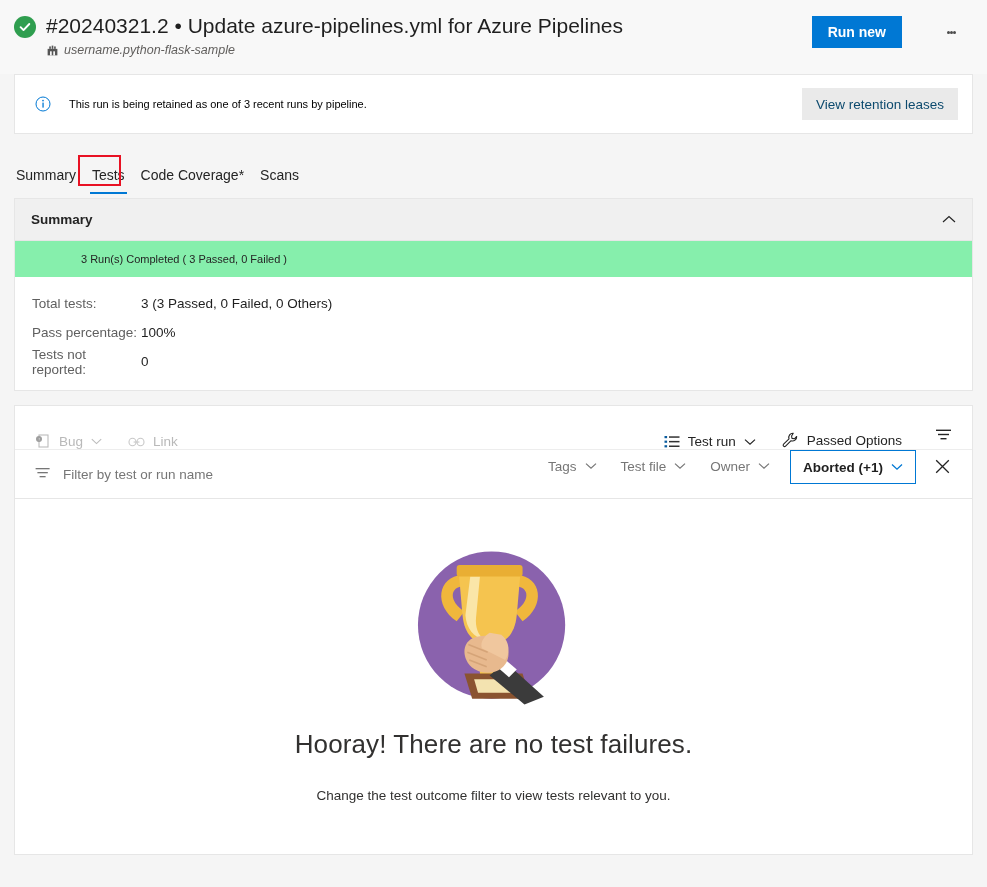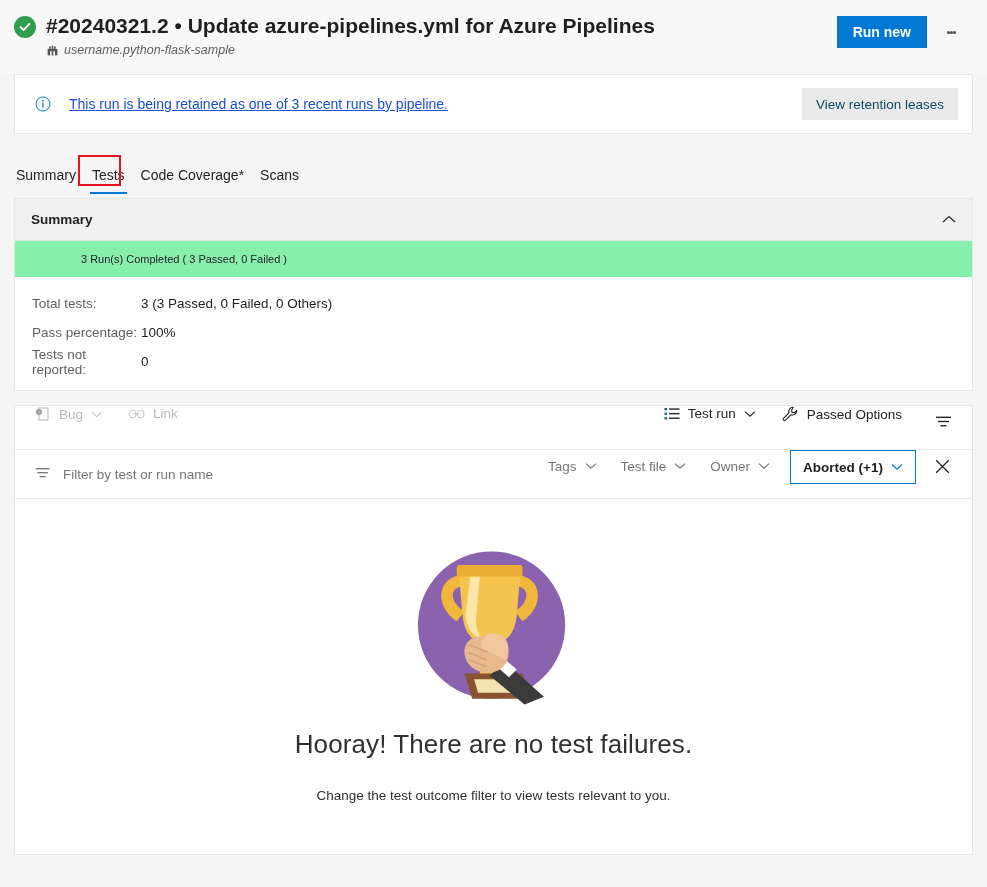--- a/index.html
+++ b/index.html
@@ -24,34 +24,34 @@
     width: 22px; height: 22px; border-radius: 50%;
     background: #2f9e4f;
     display: flex; align-items: center; justify-content: center;
     flex: 0 0 auto;
     margin-top: 4px;
   }
   .status-icon svg { display: block; }
   .title-wrap { margin-left: 10px; flex: 1 1 auto; min-width: 0; }
   .title {
     font-size: 21px;
-    font-weight: 700;
+    font-weight: 400;
     color: #1f1f1f;
     line-height: 28px;
     white-space: nowrap;
   }
   .subtitle {
     display: flex; align-items: center;
     margin-top: 3px;
     font-size: 12.5px;
     color: #605e5c;
     font-style: italic;
   }
   .repo-icon { margin-right: 5px; display: inline-flex; }
-  .header-actions { display: flex; align-items: center; margin-top: 4px; flex: 0 0 auto; }
+  .header-actions { display: flex; align-items: center; margin-top: 4px; flex: 0 0 auto; gap: 25px; }
   .run-new-btn {
     background: #0078d4;
     color: #ffffff;
     border: none;
     font-size: 14px;
     font-weight: 600;
     font-family: "Liberation Sans", sans-serif;
     padding: 0 16px;
     height: 32px;
     line-height: 32px;
@@ -71,25 +71,24 @@
   .banner {
     background: #ffffff;
     border: 1px solid #e6e6e6;
     height: 60px;
     display: flex;
     align-items: center;
     padding: 0 14px 0 20px;
   }
   .banner-info-icon { flex: 0 0 auto; display: flex; align-items: center; }
   .banner-text {
-    font-size: 14px;
-    color: #1d4ed8;
+    font-size: 11px;
+    color: #000000;
     margin-left: 18px;
     flex: 1 1 auto;
-    text-decoration: underline;
   }
   .retention-btn {
     background: #eaeaea;
     border: none;
     font-size: 13.5px;
     color: #0c4a6e;
     font-family: "Liberation Sans", sans-serif;
     height: 32px;
     padding: 0 14px;
     cursor: pointer;
@@ -157,21 +156,21 @@
   .stat-value { color: #1f1f1f; }
 
   
   .filters-card {
     margin: 14px 14px 0 14px;
     background: #ffffff;
     border: 1px solid #e6e6e6;
   }
   .toolbar-row {
     height: 44px;
-    display: flex; align-items: flex-start;
+    display: flex; align-items: flex-end;
     padding: 0 14px 0 20px;
     border-bottom: 1px solid #ededed;
   }
   .tb-item {
     display: flex; align-items: center;
     font-size: 13.5px;
     color: #242424;
     margin-right: 26px;
     cursor: pointer;
   }

